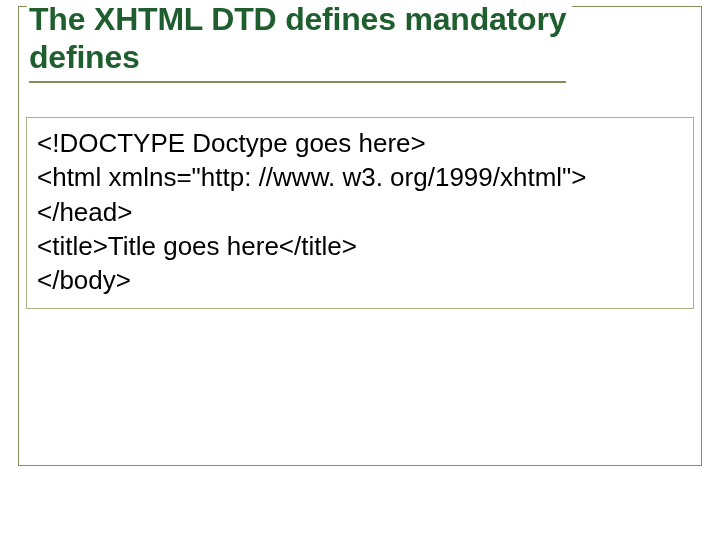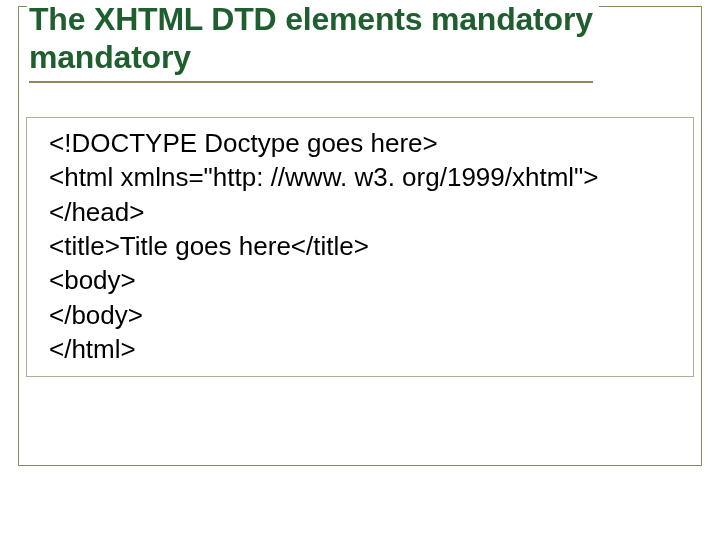--- a/index.html
+++ b/index.html
@@ -37,44 +37,42 @@
     background: #8a8a5a;
     margin-top: 4px;
     width: 100%;
   }
   .codebox {
     position: absolute;
     left: 7px;
     top: 110px;
     width: 668px;
     border: 1px solid #b0b088;
-    padding: 8px 10px 10px 22px;
+    padding: 8px 10px 10px 10px;
   }
   .codeline {
     font-size: 26px;
     color: #000000;
     line-height: 1.32;
     white-space: nowrap;
     font-family: Arial, Helvetica, sans-serif;
   }
 </style>
 </head>
 <body>
 
 <div class="frame">
   <div class="title-wrap">
     <div class="title">
-      <span>The XHTML DTD elements mandatory</span><br>
-      <span>mandatory</span>
+      <span>The XHTML DTD defines mandatory</span><br>
+      <span>defines</span>
     </div>
     <div class="title-underline"></div>
   </div>
 
   <div class="codebox">
     <div class="codeline">&lt;!DOCTYPE Doctype goes here&gt;</div>
     <div class="codeline">&lt;html xmlns="http: //www. w3. org/1999/xhtml"&gt;</div>
     <div class="codeline">&lt;/head&gt;</div>
     <div class="codeline">&lt;title&gt;Title goes here&lt;/title&gt;</div>
-    <div class="codeline">&lt;body&gt;</div>
     <div class="codeline">&lt;/body&gt;</div>
-    <div class="codeline">&lt;/html&gt;</div>
   </div>
 </div>
 
 </body></html>

